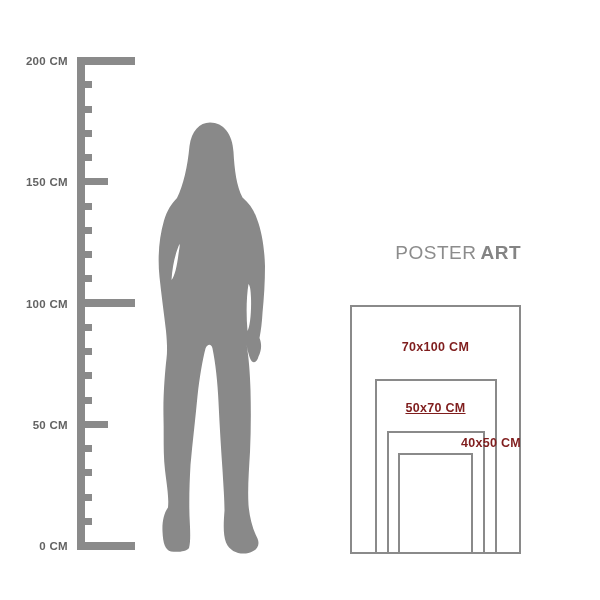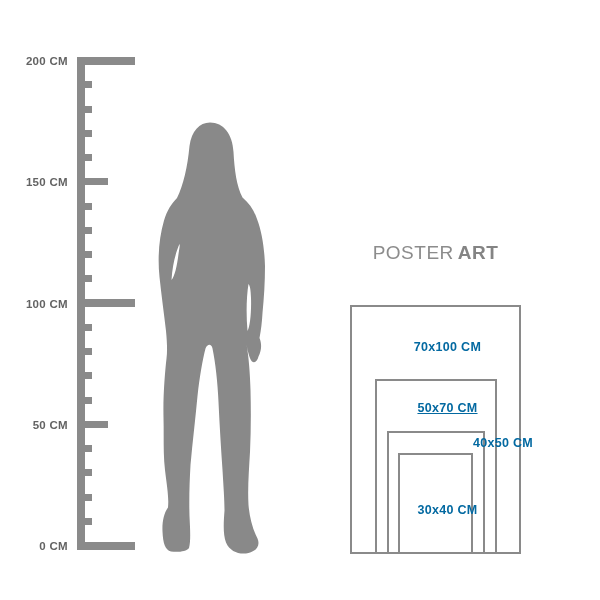--- a/index.html
+++ b/index.html
@@ -32,21 +32,21 @@
     letter-spacing: 0.3px;
   }
   
   .woman { fill: #898989; }
   
   .poster-title {
     position: absolute;
     left: 350px;
     top: 242px;
     width: 171px;
-    text-align: center;
+    text-align: right;
     font-size: 19px;
     color: #8c8c8c;
     letter-spacing: 0.5px;
     white-space: nowrap;
   }
   .poster-title .t-bold {
     font-weight: bold;
     color: #848484;
     margin-left: 4px;
   }
@@ -68,23 +68,22 @@
   .r2 { left: 24.5px; width: 122px; height: 175px; }
   .r3 { left: 36.5px; width: 98px;  height: 123px; }
   .r4 { left: 48px;   width: 75px;  height: 101px; }
   .poster-label {
     position: absolute;
     left: 0;
     width: 100%;
     text-align: center;
     font-size: 12.5px;
     font-weight: bold;
-    color: #0369a1;
+    color: #7f1d1d;
     letter-spacing: 0.3px;
-    padding-left: 12px;
   }
   .l1 { top: 35px; }
   .l2 { top: 96px; text-decoration: underline; }
   .l3 { top: 131px; text-align: right; }
   .l4 { top: 198px; }
 </style>
 </head>
 <body>
 
 <div class="canvas">
@@ -181,16 +180,15 @@
 
   <div class="poster-stack">
     <div class="poster-rect r1"></div>
     <div class="poster-rect r2"></div>
     <div class="poster-rect r3"></div>
     <div class="poster-rect r4"></div>
 
     <div class="poster-label l1">70x100 CM</div>
     <div class="poster-label l2">50x70 CM</div>
     <div class="poster-label l3">40x50 CM</div>
-    <div class="poster-label l4">30x40 CM</div>
   </div>
 
 </div>
 
 </body></html>

